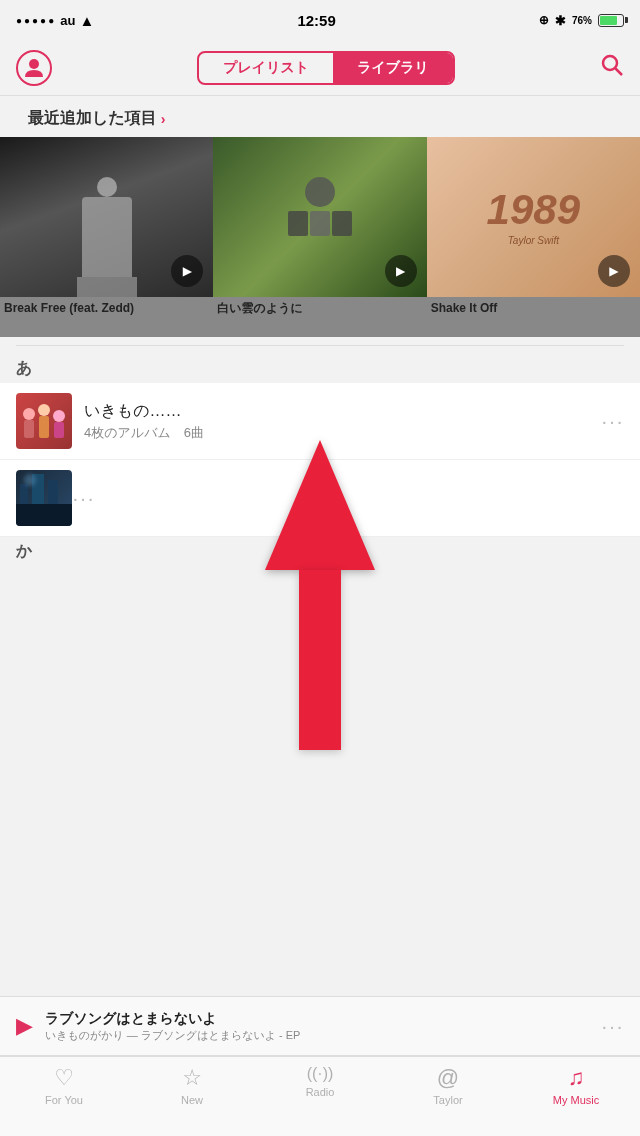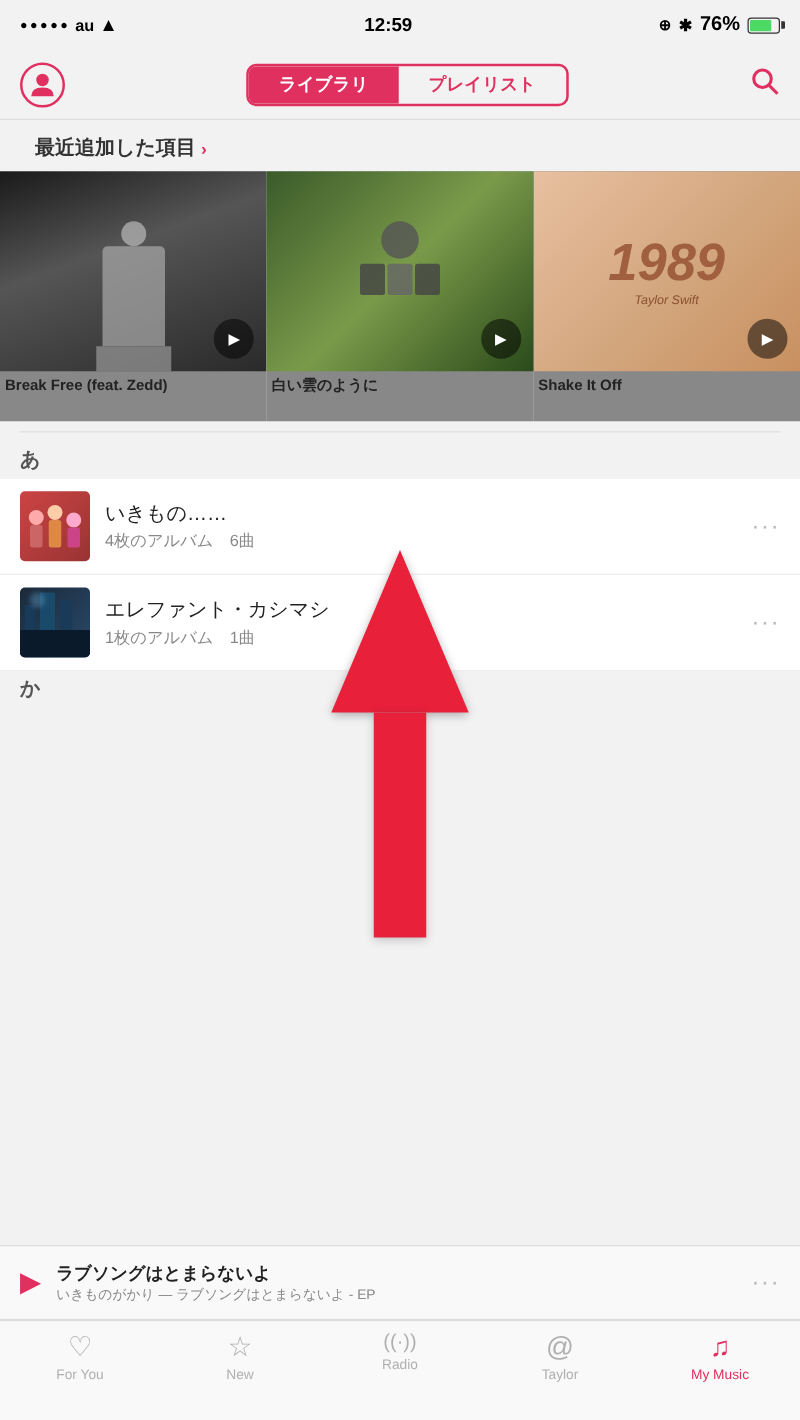--- a/index.html
+++ b/index.html
@@ -210,37 +210,37 @@
 <div class="status-bar">
   <div class="status-left">
     <span class="status-dots">●●●●●</span>
     <span class="status-carrier">au</span>
     <span style="font-size:15px;">▲</span>
   </div>
   <div class="status-center">12:59</div>
   <div class="status-right">
     <span style="font-size:12px;">⊕</span>
     <span style="font-size:13px; font-weight:600;">✱</span>
-    <span style="font-size:16px;font-weight:600;">76%</span>
+    <span style="font-size:10px;font-weight:600;">76%</span>
     <span class="battery-icon">
         <span class="battery-fill"></span>
       </span>
   </div>
 </div>
 
 <div class="nav-bar">
   <div class="nav-profile">
     <svg width="22" height="22" viewBox="0 0 22 22" fill="#e03060">
       <circle cx="11" cy="7" r="5"></circle>
       <path d="M2 20 Q2 13 11 13 Q20 13 20 20Z"></path>
     </svg>
   </div>
   <div class="nav-segment">
+    <button class="nav-segment-btn">プレイリスト</button>
     <button class="nav-segment-btn active">ライブラリ</button>
-    <button class="nav-segment-btn">プレイリスト</button>
   </div>
   <div class="nav-search">
     <svg width="24" height="24" viewBox="0 0 24 24" fill="none" stroke="#e03060" stroke-width="2.5">
       <circle cx="10" cy="10" r="7"></circle>
       <line x1="15.5" y1="15.5" x2="22" y2="22"></line>
     </svg>
   </div>
 </div>
 
 <div class="main-scroll">
@@ -333,24 +333,20 @@
   <div class="artist-item">
     <div class="artist-thumb artist-thumb-2" style="background: linear-gradient(135deg,#1a2a3a 0%,#2a4a6a 100%);">
 
       <div style="position:relative;width:100%;height:100%;overflow:hidden;">
         <div style="position:absolute;bottom:0;left:0;right:0;height:40%;background:#0a1a2a;"></div>
         <div style="position:absolute;bottom:40%;left:4px;width:8px;height:20px;background:#1a3a5a;"></div>
         <div style="position:absolute;bottom:40%;left:16px;width:12px;height:30px;background:#1a4a6a;"></div>
         <div style="position:absolute;bottom:40%;left:32px;width:10px;height:24px;background:#1a3a5a;"></div>
         <div style="position:absolute;top:4px;left:8px;width:12px;height:12px;border-radius:50%;background:rgba(100,160,200,0.4);filter:blur(2px);"></div>
       </div>
-    </div>
-    <div class="artist-info">
-      <div class="artist-name">エレファント・カシマシ</div>
-      <div class="artist-sub">1枚のアルバム　1曲</div>
     </div>
     <div class="artist-more">···</div>
   </div>
 
   <div class="index-letter">か</div>
 
   <div style="height:40px;"></div>
 
 </div>
 

